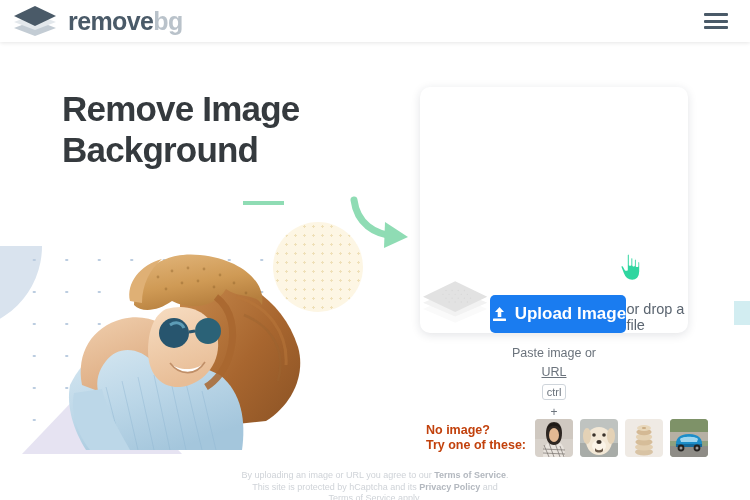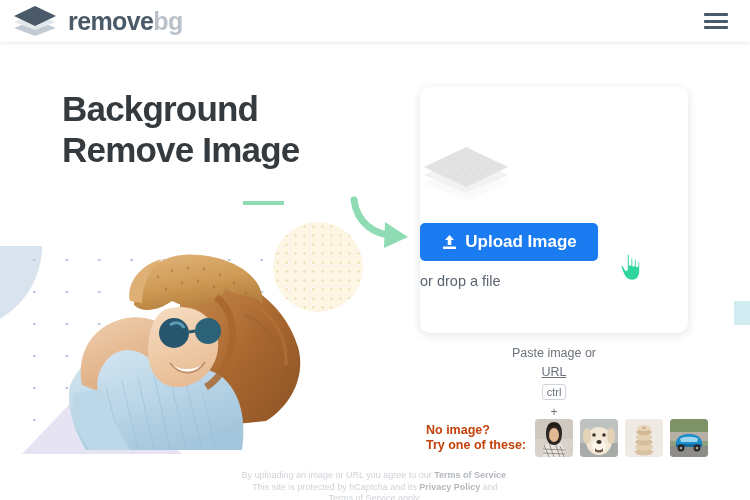--- a/index.html
+++ b/index.html
@@ -88,21 +88,21 @@
     width: 41px; height: 4px; background: #8fdcb4; z-index: 10;
   }
 
   
   .upload-card {
     position: absolute; left: 420px; top: 87px;
     width: 268px; height: 246px;
     background: #ffffff; border-radius: 10px;
     box-shadow: 0 2px 10px rgba(30,40,60,0.13);
     z-index: 20;
-    display: flex; flex-direction: column; align-items: flex-start;
+    display: flex; flex-direction: row; align-items: flex-end;
   }
   .card-layers { margin-top: 56px; width: 92px; height: 62px; }
   .upload-btn {
     margin-top: 18px;
     width: 178px; height: 38px;
     background: #1a7cf0; border: none; border-radius: 5px;
     color: #ffffff; font-size: 17px; font-weight: 700;
     font-family: "Liberation Sans", sans-serif;
     display: flex; align-items: center; justify-content: center; gap: 7px;
     cursor: pointer;
@@ -250,22 +250,22 @@
         <circle cx="152" cy="48" r="1.4"></circle>
         <circle cx="168" cy="46" r="1.4"></circle>
       <circle cx="184" cy="52" r="1.4"></circle>
         <circle cx="216" cy="58" r="1.4"></circle>
     </g>
 
     <path d="M186 62 C202 74, 206 96, 200 118 C196 134, 186 146, 176 152" stroke="#a8662f" stroke-width="7" fill="none" opacity="0.85"></path>
   </svg>
 
   <div class="headline">
+    <div>Remove Image</div>
     <div>Background</div>
-    <div>Remove Image</div>
   </div>
   <div class="free-underline"></div>
 
   <div class="upload-card">
     <svg class="card-layers" viewBox="0 0 92 62">
       <polygon points="46,22 88,40 46,58 4,40" fill="#fafafa"></polygon>
       <polygon points="46,14 88,32 46,50 4,32" fill="#f2f2f2"></polygon>
       <polygon points="46,4 88,24 46,44 4,24" fill="#e2e2e2"></polygon>
       <g opacity="0.55" fill="#cfcfcf">
         <circle cx="34" cy="16" r="0.9"></circle>

